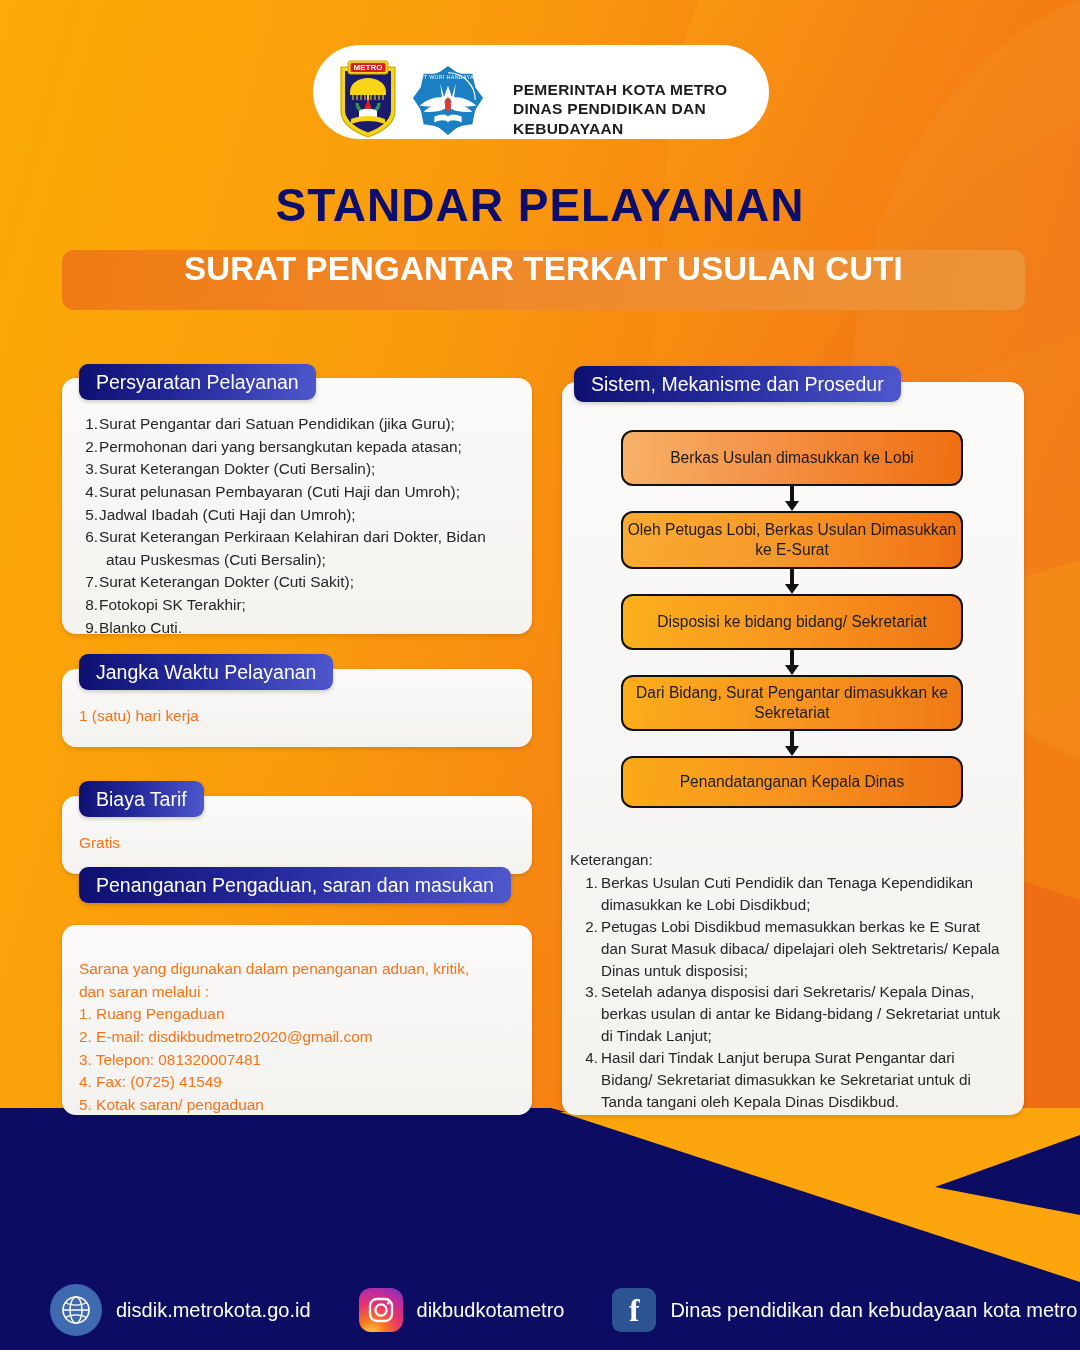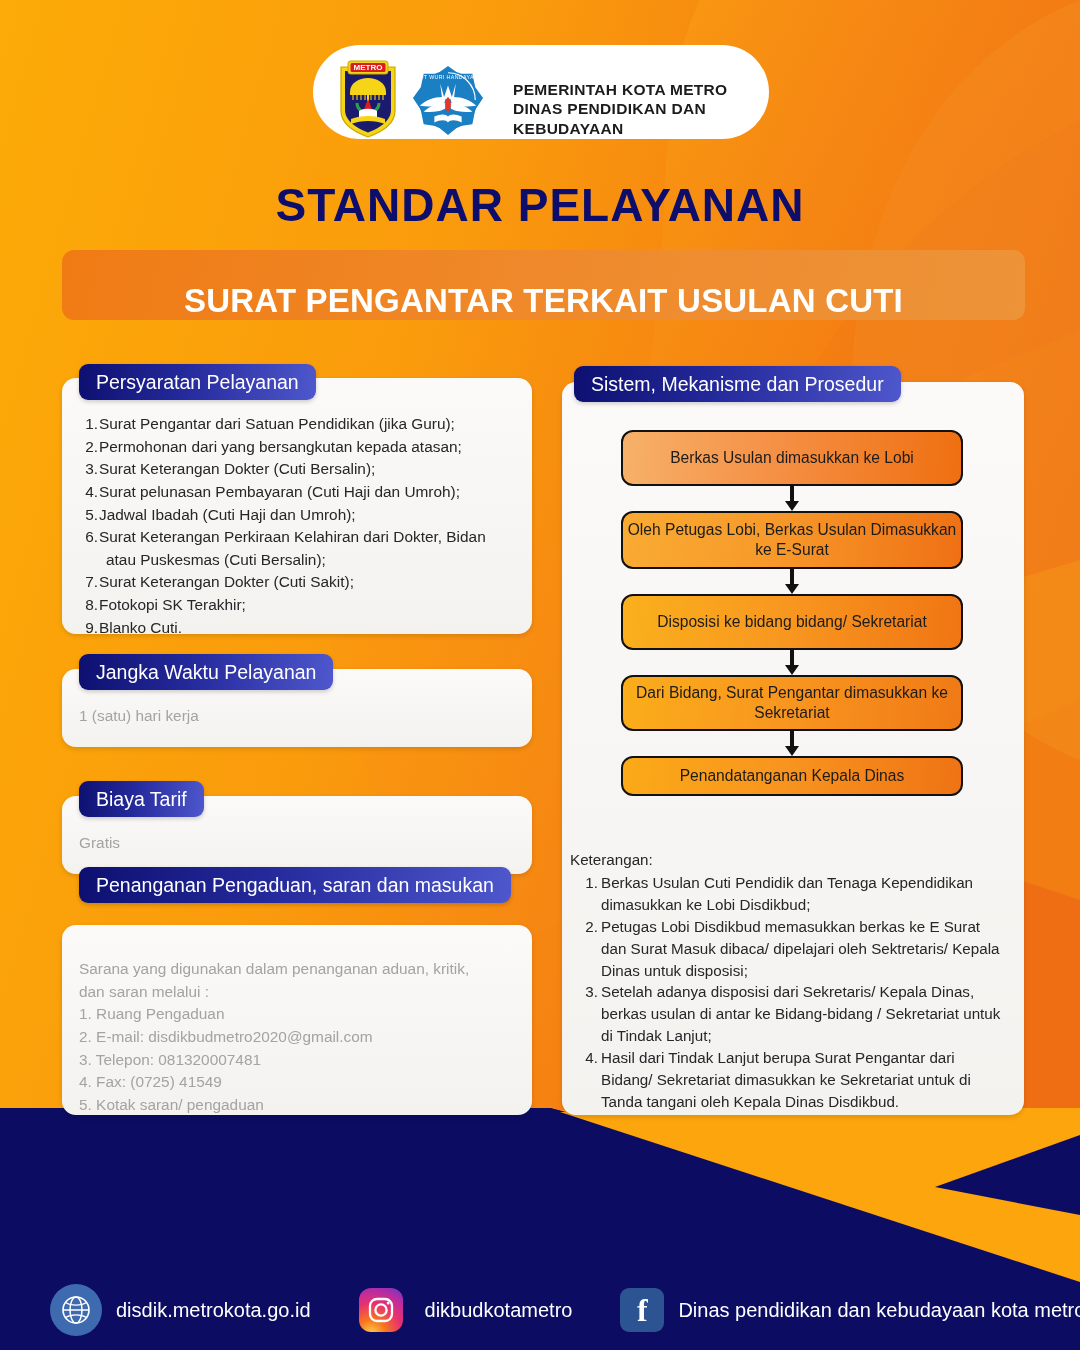--- a/index.html
+++ b/index.html
@@ -27,24 +27,24 @@
     line-height:1.28; letter-spacing:.3px; margin-left:16px;
   }
 
   
   .main-title{
     position:absolute; top:178px; left:0; width:1080px; text-align:center;
     z-index:5; font-size:46px; font-weight:bold; color:#0d0d6b;
     letter-spacing:1px;
   }
   .subtitle-bar{
-    position:absolute; left:62px; top:250px; width:963px; height:70px;
+    position:absolute; left:62px; top:250px; width:963px; height:60px;
     background:linear-gradient(100deg,#f07b14 0%,#ef8a2c 52%,#ed9338 100%);
     border-radius:12px; z-index:5;
-    display:flex; align-items:flex-end; justify-content:center;
+    display:flex; align-items:flex-start; justify-content:center;
   }
   .subtitle-bar span{
     color:#ffffff; font-size:33px; font-weight:bold; letter-spacing:.2px;
   }
 
   
   .card{
     position:absolute; z-index:4;
     background:linear-gradient(180deg,#fbfaf9 0%,#f4f2ef 100%);
     border-radius:14px;
@@ -63,36 +63,36 @@
   .req-list{
     position:absolute; z-index:5; left:80px; top:413px; width:452px;
     font-size:15.4px; color:#262626; line-height:1.47;
   }
   .req-list .row{ display:flex; }
   .req-list .num{ width:18px; text-align:right; flex:0 0 auto; }
   .req-list .txt{ padding-left:1px; }
   .req-list .cont{ padding-left:26px; }
 
   .plain-text{
-    position:absolute; z-index:5; font-size:15.4px; color:#a3a3a3;
+    position:absolute; z-index:5; font-size:15.4px; color:#f97316;
     line-height:1.47;
   }
 
   
   .flow{ position:absolute; z-index:5; left:621px; top:430px; width:342px; }
   .fbox{
     border:2.4px solid #111111; border-radius:12px;
     display:flex; align-items:center; justify-content:center; text-align:center;
     font-size:15.6px; color:#1c1c1c; line-height:1.27; padding:8px 0;
   }
   .fb1{ height:56px; background:linear-gradient(95deg,#f7b169 0%,#f59248 42%,#ef6f10 100%); }
   .fb2{ height:58px; background:linear-gradient(95deg,#f9ab33 0%,#f7992a 45%,#ef7014 100%); }
   .fb3{ height:56px; background:linear-gradient(95deg,#fab01c 0%,#f89720 48%,#f07513 100%); }
   .fb4{ height:56px; background:linear-gradient(95deg,#fbad1a 0%,#f89620 48%,#f07a16 100%); }
-  .fb5{ height:40px; background:linear-gradient(95deg,#fbaa17 0%,#f8941f 48%,#ef7314 100%); }
+  .fb5{ height:52px; background:linear-gradient(95deg,#fbaa17 0%,#f8941f 48%,#ef7314 100%); }
   .arrow{ height:25px; display:flex; justify-content:center; position:relative; }
   .arrow i{
     display:block; width:3.4px; height:17px; background:#111111;
   }
   .arrow::after{
     content:""; position:absolute; bottom:0; left:50%;
     transform:translateX(-50%);
     border-left:7.5px solid transparent; border-right:7.5px solid transparent;
     border-top:10px solid #111111;
   }
@@ -342,21 +342,21 @@
         <circle cx="17" cy="17" r="13" fill="none" stroke="#ffffff" stroke-width="1.6"></circle>
         <ellipse cx="17" cy="17" rx="6" ry="13" fill="none" stroke="#ffffff" stroke-width="1.5"></ellipse>
         <line x1="4" y1="17" x2="30" y2="17" stroke="#ffffff" stroke-width="1.5"></line>
         <path d="M6.5,9.5 C12,13 22,13 27.5,9.5" fill="none" stroke="#ffffff" stroke-width="1.4"></path>
         <path d="M6.5,24.5 C12,21 22,21 27.5,24.5" fill="none" stroke="#ffffff" stroke-width="1.4"></path>
       </svg>
     </span>
     <span class="f-label">disdik.metrokota.go.id</span>
   </div>
 
-  <div class="f-item" style="margin-left:48px;gap:8px;">
+  <div class="f-item" style="margin-left:48px;">
     <span class="ig-ic">
       <svg width="30" height="30" viewBox="0 0 30 30">
         <rect x="4" y="4" width="22" height="22" rx="7" fill="none" stroke="#ffffff" stroke-width="2.3"></rect>
         <circle cx="15" cy="15" r="5.6" fill="none" stroke="#ffffff" stroke-width="2.3"></circle>
         <circle cx="22.2" cy="8" r="1.5" fill="#ffffff"></circle>
       </svg>
     </span>
     <span class="f-label">dikbudkotametro</span>
   </div>
 

